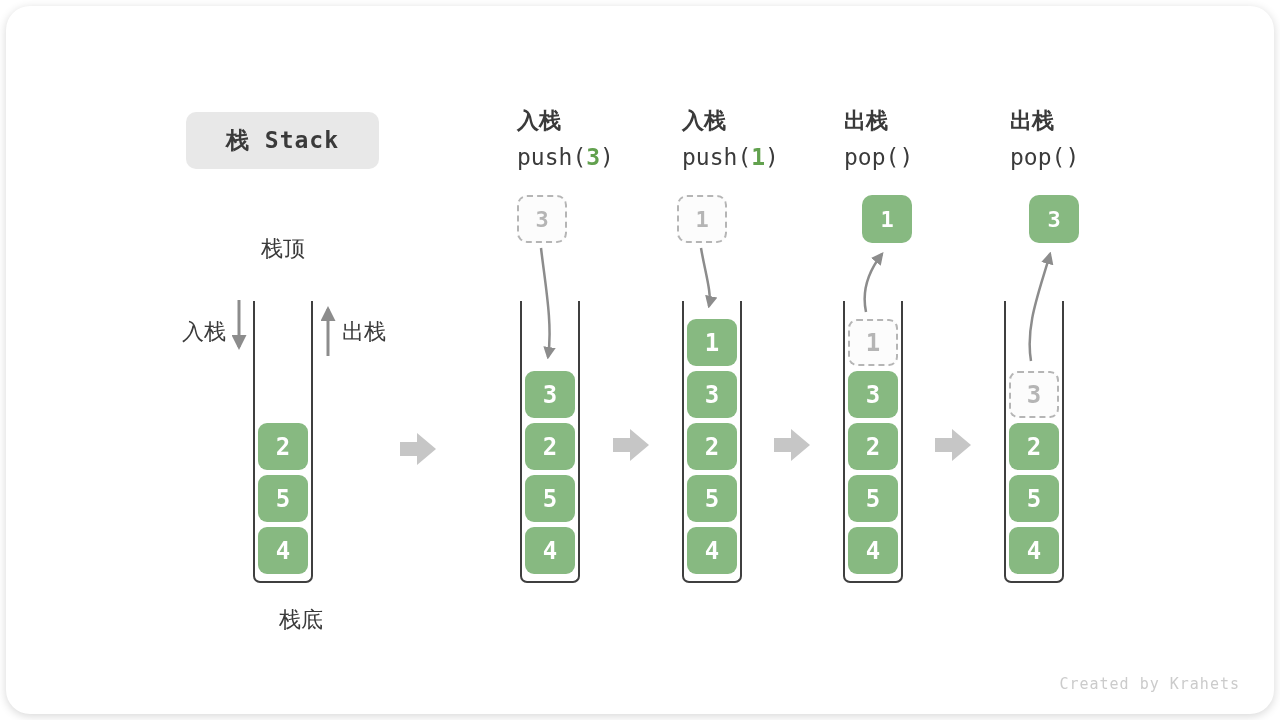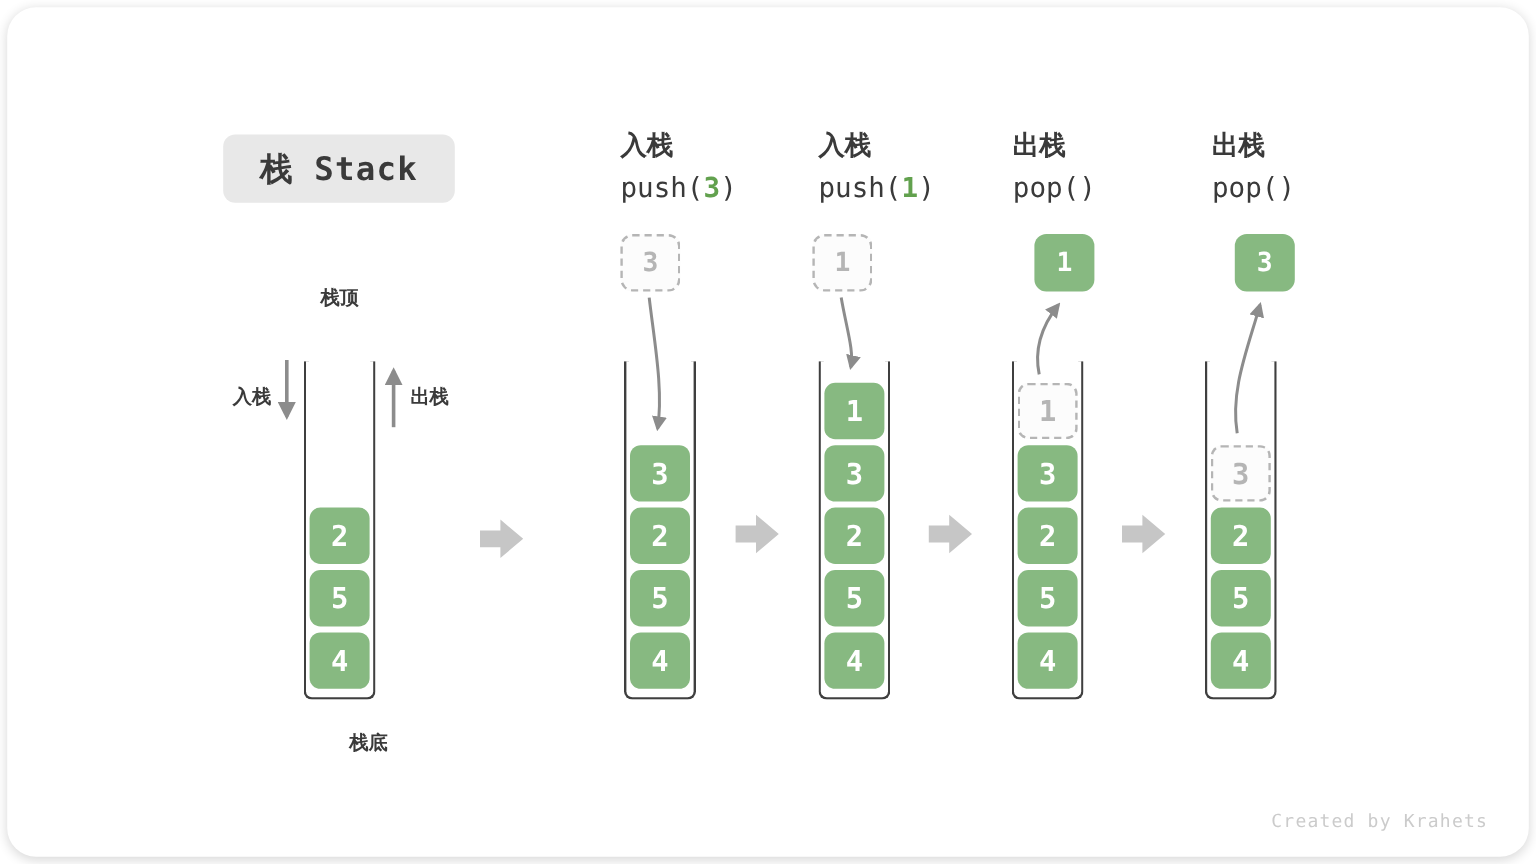--- a/index.html
+++ b/index.html
@@ -16,24 +16,24 @@
   *{margin:0;padding:0;box-sizing:border-box;}
   html,body{width:1280px;height:720px;background:#ffffff;overflow:hidden;
     font-family:"Liberation Sans", sans-serif;}
   #canvas{position:relative;width:1280px;height:720px;}
   #card{position:absolute;left:6px;top:6px;right:6px;bottom:6px;background:#ffffff;
     border-radius:24px;box-shadow:0 2px 10px rgba(0,0,0,.16);}
   .abs{position:absolute;}
   
   #title-badge{left:186px;top:112px;width:193px;height:57px;background:var(--title-bg);
     border-radius:10px;display:flex;align-items:center;justify-content:center;
-    font-family:"DejaVu Sans Mono", monospace;font-weight:700;font-size:27px;color:var(--dark-text);
+    font-family:"DejaVu Sans Mono", monospace;font-weight:700;font-size:23px;color:var(--dark-text);
     letter-spacing:1px;}
   
-  .cjk{font-weight:700;color:var(--dark-text);font-size:16px;line-height:26px;}
+  .cjk{font-weight:400;color:var(--dark-text);font-size:22px;line-height:26px;}
   #label-stack-top{left:243px;top:236px;width:80px;text-align:center;}
   #label-stack-bottom{left:243px;top:607px;width:80px;text-align:right;}
   #label-push{left:146px;top:319px;width:80px;text-align:right;}
   #label-pop{left:342px;top:319px;width:80px;text-align:left;}
   
   .op{position:absolute;top:108px;width:170px;}
   .op .op-name{display:block;font-weight:700;font-size:22px;color:var(--dark-text);line-height:26px;}
   .op .op-code{display:block;margin-top:9px;font-family:"DejaVu Sans Mono", monospace;
     font-size:23px;color:var(--dark-text);font-weight:500;line-height:28px;}
   .op .op-code .val{color:var(--green-text);font-weight:700;}

